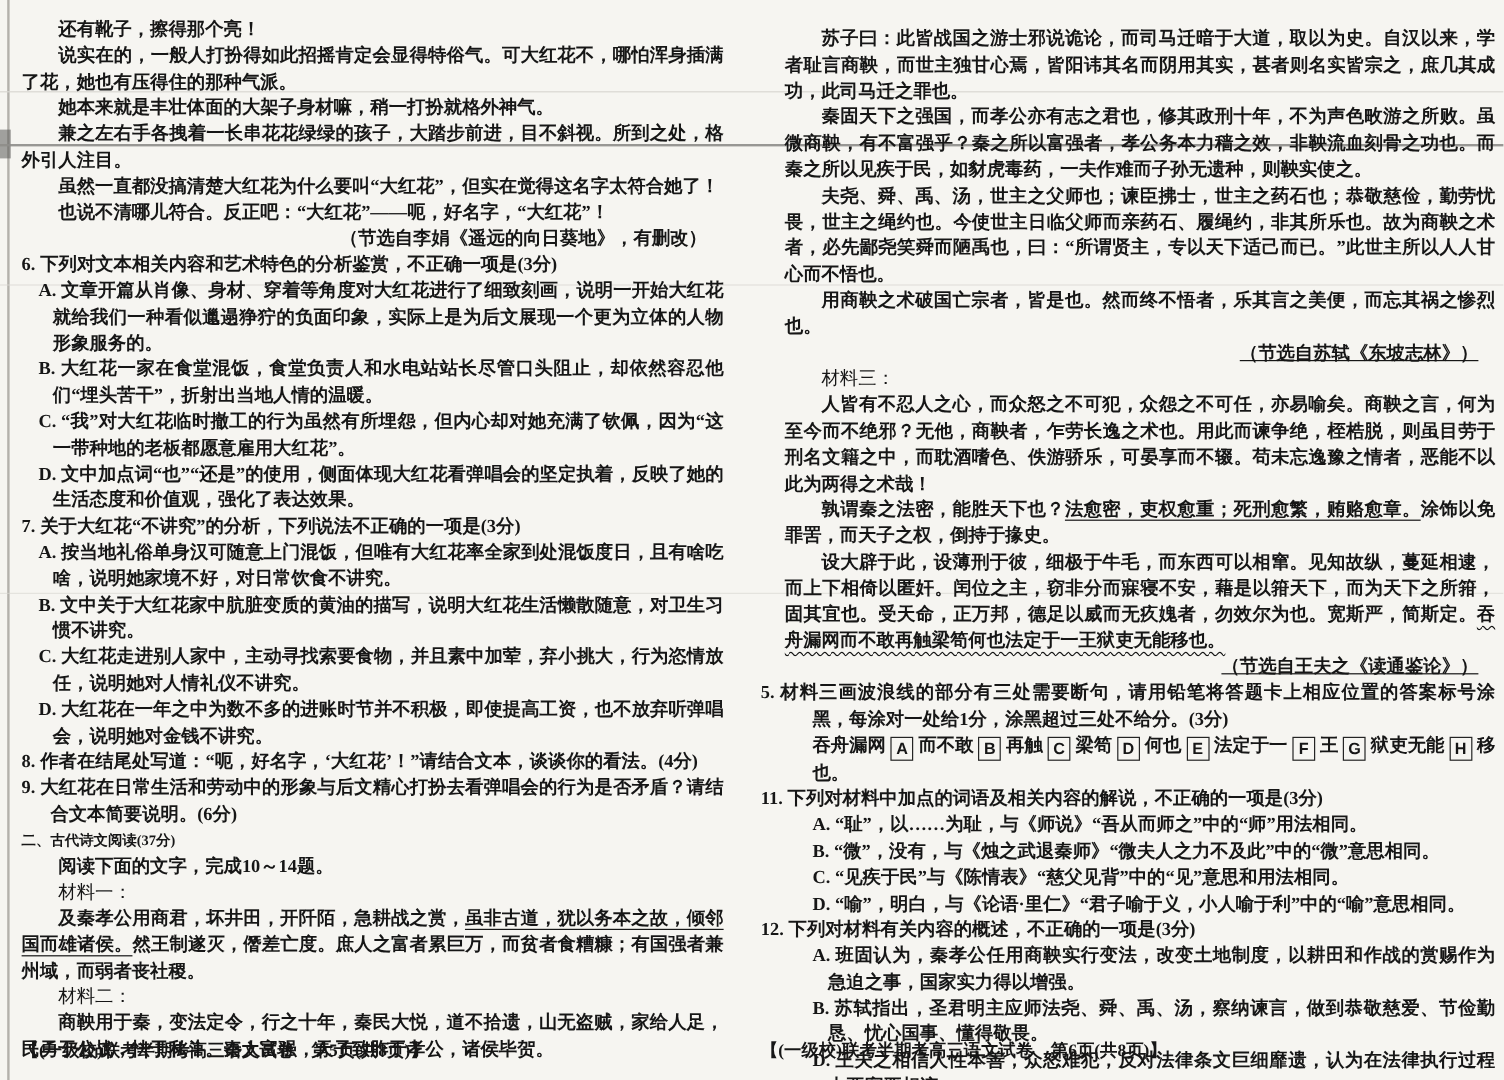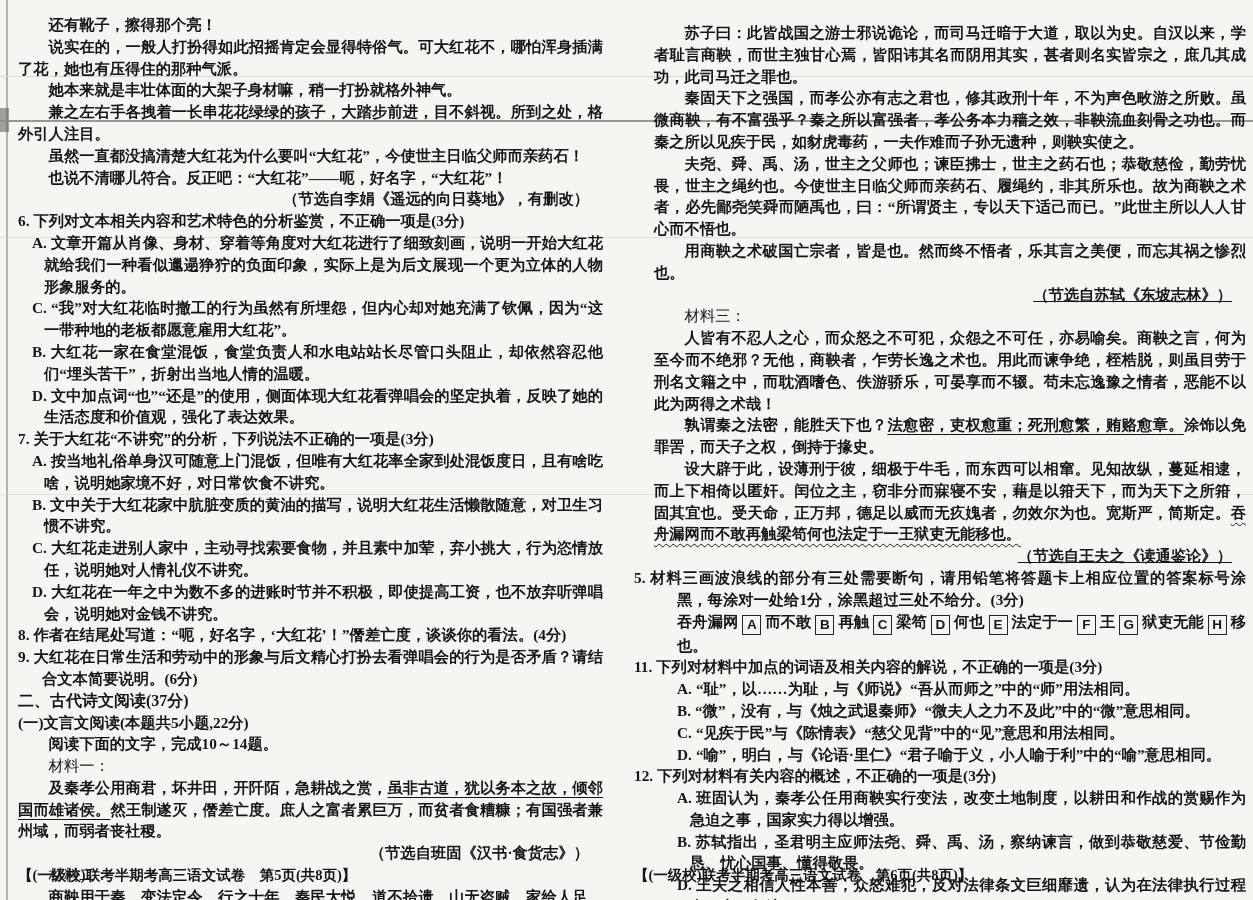--- a/index.html
+++ b/index.html
@@ -15,21 +15,21 @@
   .fold-line{position:absolute;left:0;top:120px;width:1253px;height:2px;background:#8e8d8a;opacity:.9;}
   .streak{position:absolute;left:0;width:1253px;height:1px;background:#d9d7d2;}
   .s1{top:76px;} .s2{top:237px;opacity:.7;} .s3{top:494px;opacity:.6;}
 
   .col{position:absolute;font-size:15.3px;line-height:21.8px;text-align:justify;}
   #left-col{left:18px;top:14px;width:585px;}
   #right-col{left:634px;top:22px;width:612px;}
 
   .p{text-indent:2em;}
   .lbl{font-weight:400;text-indent:2em;}
-  .h{font-weight:700;font-size:16px;}
+  .h{font-weight:700;font-size:12px;}
   .h2{font-weight:700;}
   .src{text-align:right;padding-right:14px;}
   .q{padding-left:24px;text-indent:-24px;}
   .opt{margin-left:14px;padding-left:12px;text-indent:-12px;}
   #right-col .p,#right-col .lbl{margin-left:20px;}
   #right-col .src{margin-left:20px;text-decoration:underline;}
   #right-col .q{padding-left:43px;text-indent:-43px;}
   #right-col .opt{margin-left:43px;padding-left:13px;text-indent:-13px;}
   #right-col .box{margin-left:43px;}
   .num{padding-right:4px;}
@@ -53,41 +53,39 @@
 <div class="streak s1"></div>
 <div class="fold-line"></div>
 <div class="streak s2"></div>
 <div class="streak s3"></div>
 
 <div id="left-col" class="col">
     <div class="p"><span>还有靴子，擦得那个亮！</span></div>
     <div class="p"><span>说实在的，一般人打扮得如此招摇肯定会显得特俗气。可大红花不，哪怕浑身插满了花，她也有压得住的那种气派。</span></div>
     <div class="p"><span>她本来就是丰壮体面的大架子身材嘛，稍一打扮就格外神气。</span></div>
     <div class="p"><span>兼之左右手各拽着一长串花花绿绿的孩子，大踏步前进，目不斜视。所到之处，格外引人注目。</span></div>
-    <div class="p"><span>虽然一直都没搞清楚大红花为什么要叫“大红花”，今使世主日临父师而亲药石！</span></div>
+    <div class="p"><span>虽然一直都没搞清楚大红花为什么要叫“大红花”，但实在觉得这名字太符合她了！</span></div>
     <div class="p"><span>也说不清哪儿符合。反正吧：“大红花”——呃，好名字，“大红花”！</span></div>
     <div class="src"><span>（节选自李娟《遥远的向日葵地》，有删改）</span></div>
     <div class="q"><span class="num">6.</span><span>下列对文本相关内容和艺术特色的分析鉴赏，不正确一项是(3分)</span></div>
     <div class="opt"><span class="num">A.</span><span>文章开篇从肖像、身材、穿着等角度对大红花进行了细致刻画，说明一开始大红花就给我们一种看似邋遢狰狞的负面印象，实际上是为后文展现一个更为立体的人物形象服务的。</span></div>
+    <div class="opt"><span class="num">B.</span><span>大红花一家在食堂混饭，食堂负责人和水电站站长尽管口头阻止，却依然容忍他们“埋头苦干”，折射出当地人情的温暖。</span></div>
     <div class="opt"><span class="num">C.</span><span>“我”对大红花临时撤工的行为虽然有所埋怨，但内心却对她充满了钦佩，因为“这一带种地的老板都愿意雇用大红花”。</span></div>
-    <div class="opt"><span class="num">B.</span><span>大红花一家在食堂混饭，食堂负责人和水电站站长尽管口头阻止，却依然容忍他们“埋头苦干”，折射出当地人情的温暖。</span></div>
     <div class="opt"><span class="num">D.</span><span>文中加点词“也”“还是”的使用，侧面体现大红花看弹唱会的坚定执着，反映了她的生活态度和价值观，强化了表达效果。</span></div>
     <div class="q"><span class="num">7.</span><span>关于大红花“不讲究”的分析，下列说法不正确的一项是(3分)</span></div>
     <div class="opt"><span class="num">A.</span><span>按当地礼俗单身汉可随意上门混饭，但唯有大红花率全家到处混饭度日，且有啥吃啥，说明她家境不好，对日常饮食不讲究。</span></div>
     <div class="opt"><span class="num">B.</span><span>文中关于大红花家中肮脏变质的黄油的描写，说明大红花生活懒散随意，对卫生习惯不讲究。</span></div>
     <div class="opt"><span class="num">C.</span><span>大红花走进别人家中，主动寻找索要食物，并且素中加荤，弃小挑大，行为恣情放任，说明她对人情礼仪不讲究。</span></div>
     <div class="opt"><span class="num">D.</span><span>大红花在一年之中为数不多的进账时节并不积极，即使提高工资，也不放弃听弹唱会，说明她对金钱不讲究。</span></div>
-    <div class="q"><span class="num">8.</span><span>作者在结尾处写道：“呃，好名字，‘大红花’！”僭差亡度，谈谈你的看法。(4分)</span></div>
+    <div class="q"><span class="num">8.</span><span>作者在结尾处写道：“呃，好名字，‘大红花’！”请结合文本，谈谈你的看法。(4分)</span></div>
     <div class="q"><span class="num">9.</span><span>大红花在日常生活和劳动中的形象与后文精心打扮去看弹唱会的行为是否矛盾？请结合文本简要说明。(6分)</span></div>
     <div class="h"><span>二、古代诗文阅读(37分)</span></div>
-    <div class="h2"><span>(一)文言文阅读(本题共5小题,22分)</span></div>
     <div class="p"><span>阅读下面的文字，完成10～14题。</span></div>
     <div class="lbl"><span>材料一：</span></div>
     <div class="p"><span>及秦孝公用商君，坏井田，开阡陌，急耕战之赏，</span><span class="ul">虽非古道，犹以务本之故，倾邻国而雄诸侯。</span><span>然王制遂灭，僭差亡度。庶人之富者累巨万，而贫者食糟糠；有国强者兼州域，而弱者丧社稷。</span></div>
-    <div class="src"><span>（节选自班固《汉书·食货志》）</span></div>
     <div class="lbl"><span>材料二：</span></div>
     <div class="p"><span>商鞅用于秦，变法定令，行之十年，秦民大悦，道不拾遗，山无盗贼，家给人足，民勇于公战，怯于私斗。秦人富强，天子致胙于孝公，诸侯毕贺。</span></div>
   </div>
 <div id="right-col" class="col">
     <div class="p"><span>苏子曰：此皆战国之游士邪说诡论，而司马迁暗于大道，取以为史。自汉以来，学者耻言商鞅，而世主独甘心焉，皆阳讳其名而阴用其实，甚者则名实皆宗之，庶几其成功，此司马迁之罪也。</span></div>
     <div class="p"><span>秦固天下之强国，而孝公亦有志之君也，修其政刑十年，不为声色畋游之所败。虽微商鞅，有不富强乎？秦之所以富强者，孝公务本力穑之效，非鞅流血刻骨之功也。而秦之所以见疾于民，如豺虎毒药，一夫作难而子孙无遗种，则鞅实使之。</span></div>
     <div class="p"><span>夫尧、舜、禹、汤，世主之父师也；谏臣拂士，世主之药石也；恭敬慈俭，勤劳忧畏，世主之绳约也。今使世主日临父师而亲药石、履绳约，非其所乐也。故为商鞅之术者，必先鄙尧笑舜而陋禹也，曰：“所谓贤主，专以天下适己而已。”此世主所以人人甘心而不悟也。</span></div>
     <div class="p"><span>用商鞅之术破国亡宗者，皆是也。然而终不悟者，乐其言之美便，而忘其祸之惨烈也。</span></div>
     <div class="src"><span>（节选自苏轼《东坡志林》）</span></div>
     <div class="lbl"><span>材料三：</span></div>

